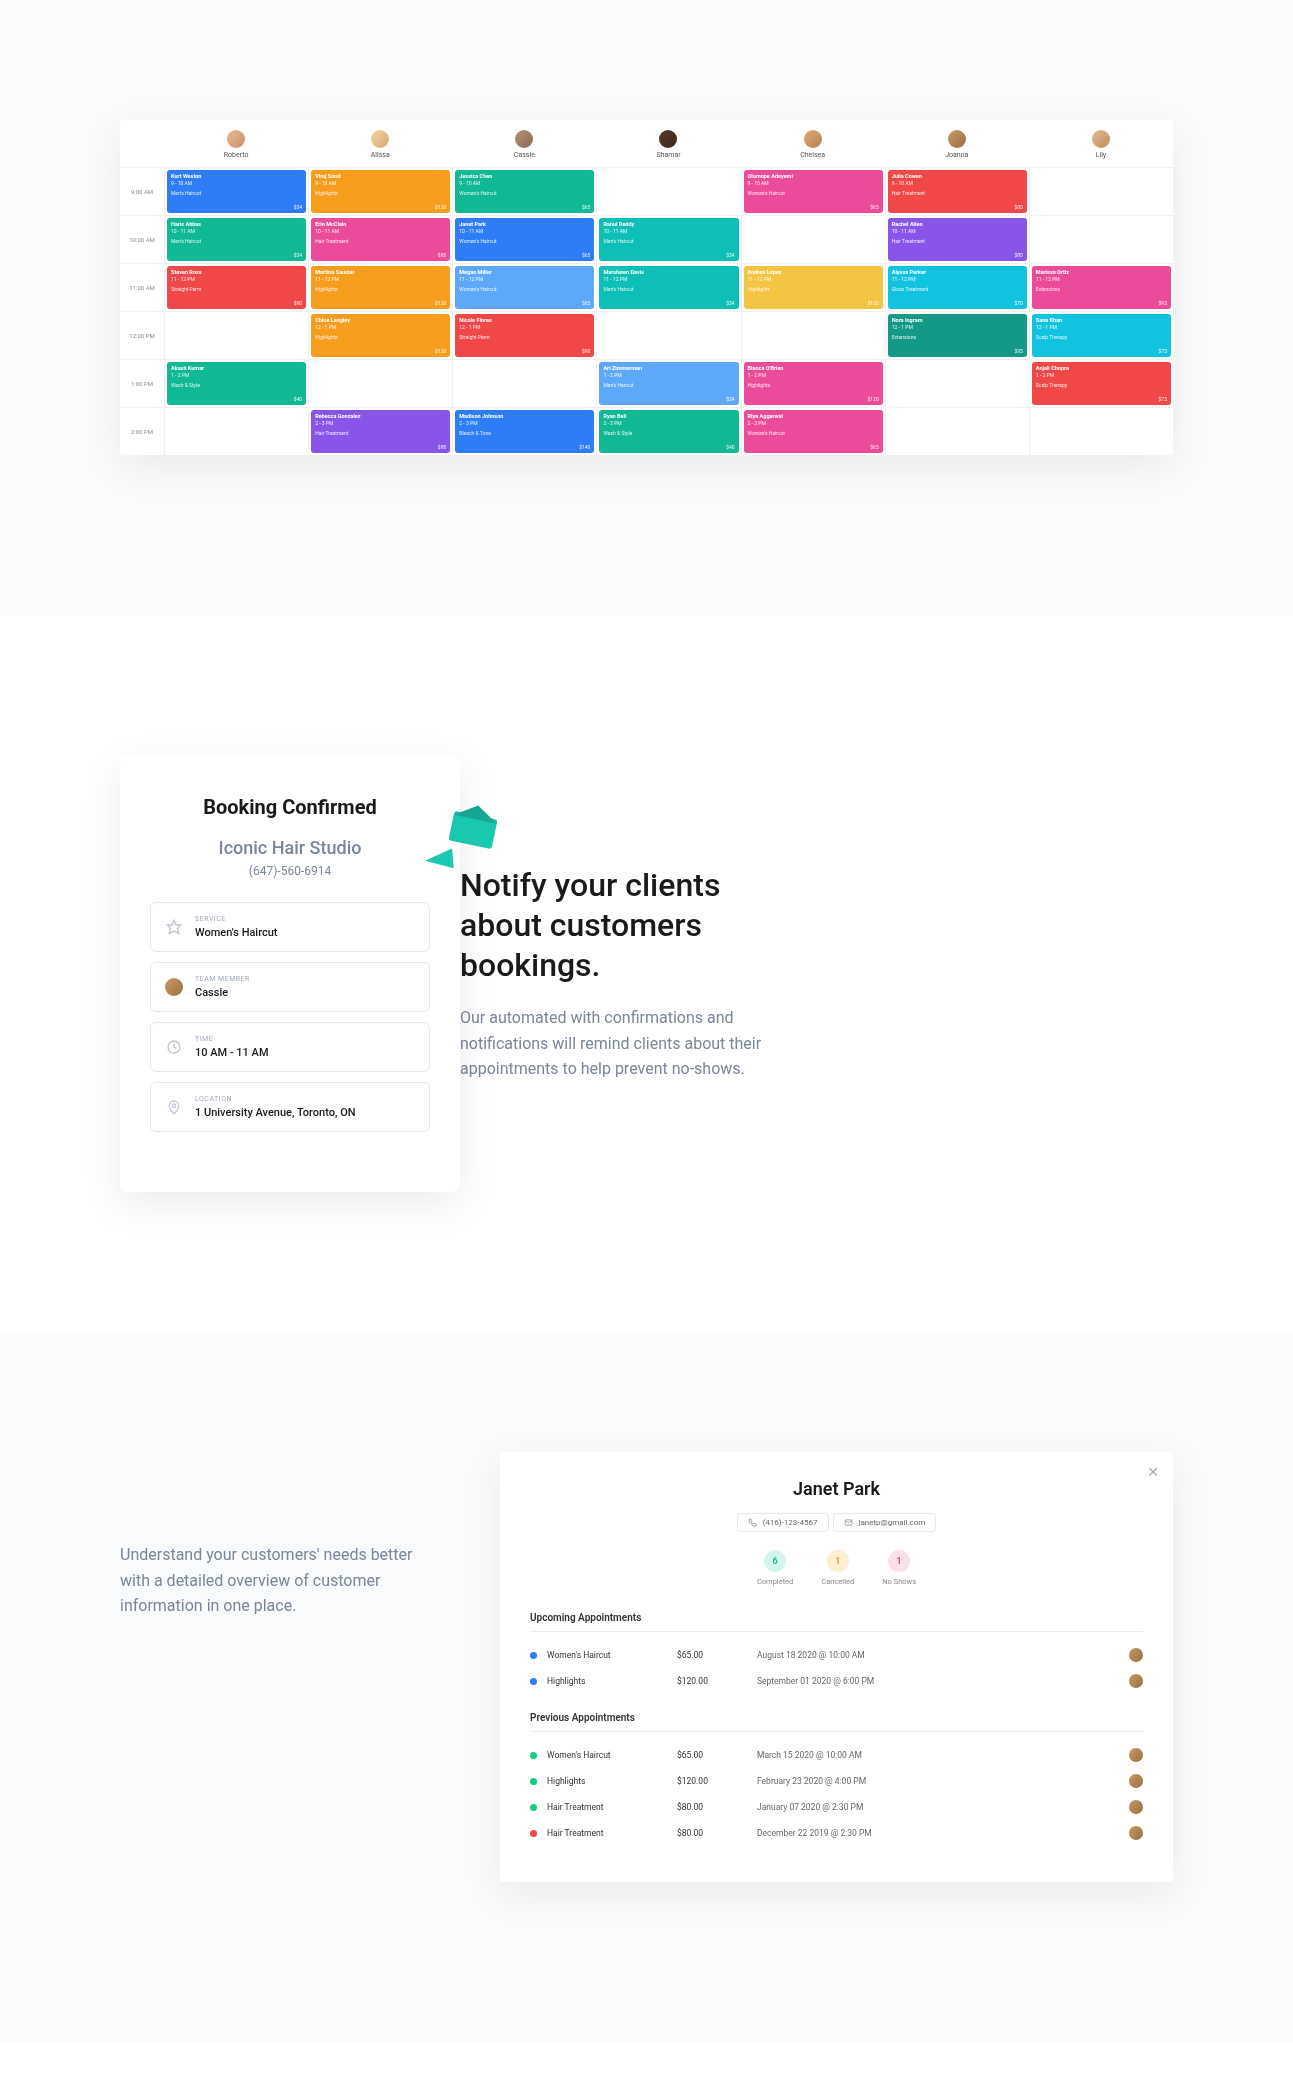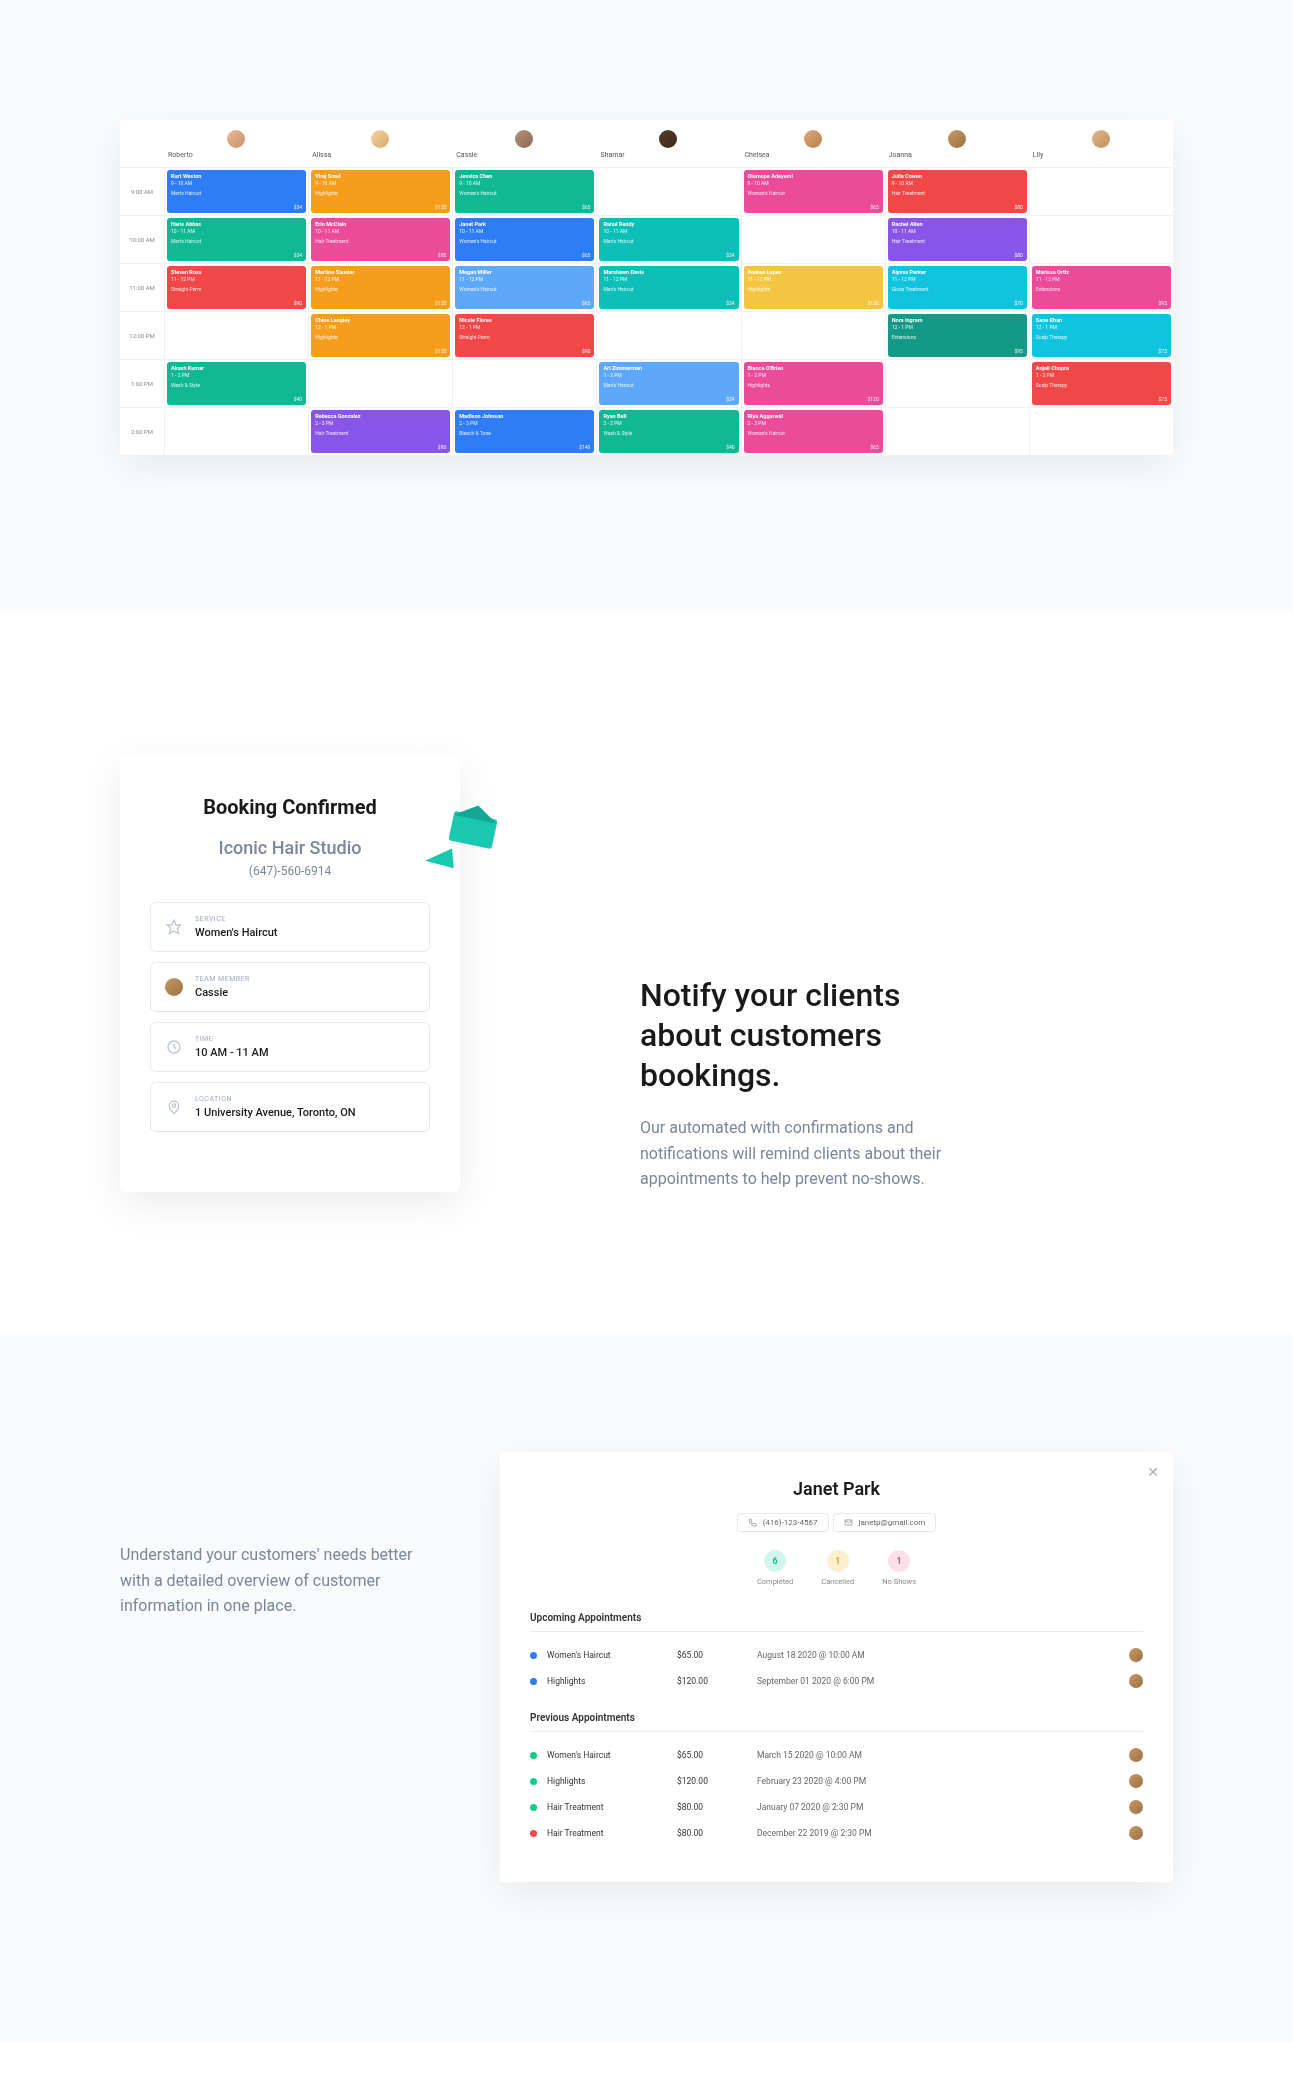--- a/index.html
+++ b/index.html
@@ -10,21 +10,21 @@
   .section { padding: 80px 120px; position: relative; }
   .section1 { background: #fafbfc; padding-top: 120px; padding-bottom: 160px; display: flex; align-items: flex-start; gap: 40px; }
   .s1-text { flex: 0 0 300px; padding-top: 60px; }
   h2 { font-size: 32px; font-weight: 500; line-height: 1.25; margin-bottom: 20px; color: #1a1a1a; }
   .desc { font-size: 16px; line-height: 1.6; color: #7a8699; }
 
   
   .calendar { flex: 1; background: #fff; border-radius: 4px; box-shadow: 0 12px 40px rgba(0,0,0,0.07); font-size: 7px; min-width: 0; }
   .cal-header { display: flex; }
   .cal-timecol { width: 44px; flex-shrink: 0; }
-  .cal-staff { flex: 1; padding: 10px 4px 8px; }
+  .cal-staff { flex: 1; text-align: center; padding: 10px 4px 8px; }
   .avatar { width: 18px; height: 18px; border-radius: 50%; margin: 0 auto 3px; display: block; }
   .avatar.a1 { background: linear-gradient(135deg,#e8b896,#c8936a); }
   .avatar.a2 { background: linear-gradient(135deg,#f3d5a5,#d9a86c); }
   .avatar.a3 { background: linear-gradient(135deg,#b89078,#8a6a52); }
   .avatar.a4 { background: linear-gradient(135deg,#5a3a2a,#3a2818); }
   .avatar.a5 { background: linear-gradient(135deg,#dca878,#b8824a); }
   .avatar.a6 { background: linear-gradient(135deg,#c89868,#9a7040); }
   .avatar.a7 { background: linear-gradient(135deg,#e0b890,#c0905a); }
   .staff-name { font-size: 7px; color: #555; }
   .cal-body { display: flex; }
@@ -37,21 +37,21 @@
   .apt-title { font-size: 5.5px; font-weight: 700; line-height: 1.1; }
   .apt-time { font-size: 5px; opacity: 0.9; margin-top: 1px; }
   .apt-service { font-size: 5px; opacity: 0.85; margin-top: 4px; }
   .apt-price { position: absolute; bottom: 3px; right: 4px; font-size: 5px; opacity: 0.9; }
   .c-blue { background: #2e7cf6; } .c-orange { background: #f79d1e; } .c-green { background: #10b894; }
   .c-pink { background: #eb4b98; } .c-purple { background: #8855e8; } .c-red { background: #f04848; }
   .c-teal { background: #0dbfb6; } .c-yellow { background: #f4c542; } .c-cyan { background: #12c3e0; }
   .c-lblue { background: #5da8f8; } .c-dteal { background: #139985; }
 
   
-  .section2 { display: flex; align-items: flex-end; gap: 180px; padding-top: 140px; padding-bottom: 140px; }
+  .section2 { display: flex; align-items: center; padding-top: 140px; padding-bottom: 140px; }
   .booking-card { width: 340px; background: #fff; border-radius: 8px; box-shadow: 0 12px 40px rgba(0,0,0,0.08); padding: 40px 30px 50px; position: relative; }
   .bc-title { text-align: center; font-size: 20px; font-weight: 700; margin-bottom: 18px; }
   .bc-studio { text-align: center; font-size: 18px; color: #7a8699; font-weight: 500; margin-bottom: 6px; }
   .bc-phone { text-align: center; font-size: 12px; color: #7a8699; margin-bottom: 24px; }
   .bc-field { border: 1px solid #e5e8ec; border-radius: 6px; padding: 12px 14px; margin-bottom: 10px; display: flex; align-items: center; gap: 12px; }
   .bc-icon { width: 18px; height: 18px; flex-shrink: 0; display: flex; align-items: center; justify-content: center; }
   .bc-label { font-size: 7px; letter-spacing: 0.5px; color: #a0a8b8; text-transform: uppercase; margin-bottom: 3px; }
   .bc-value { font-size: 11px; color: #1a1a1a; font-weight: 500; }
   .bc-avatar { width: 18px; height: 18px; border-radius: 50%; background: linear-gradient(135deg,#c89868,#9a7040); }
   .envelope { position: absolute; top: 55px; right: -35px; width: 80px; height: 60px; }

